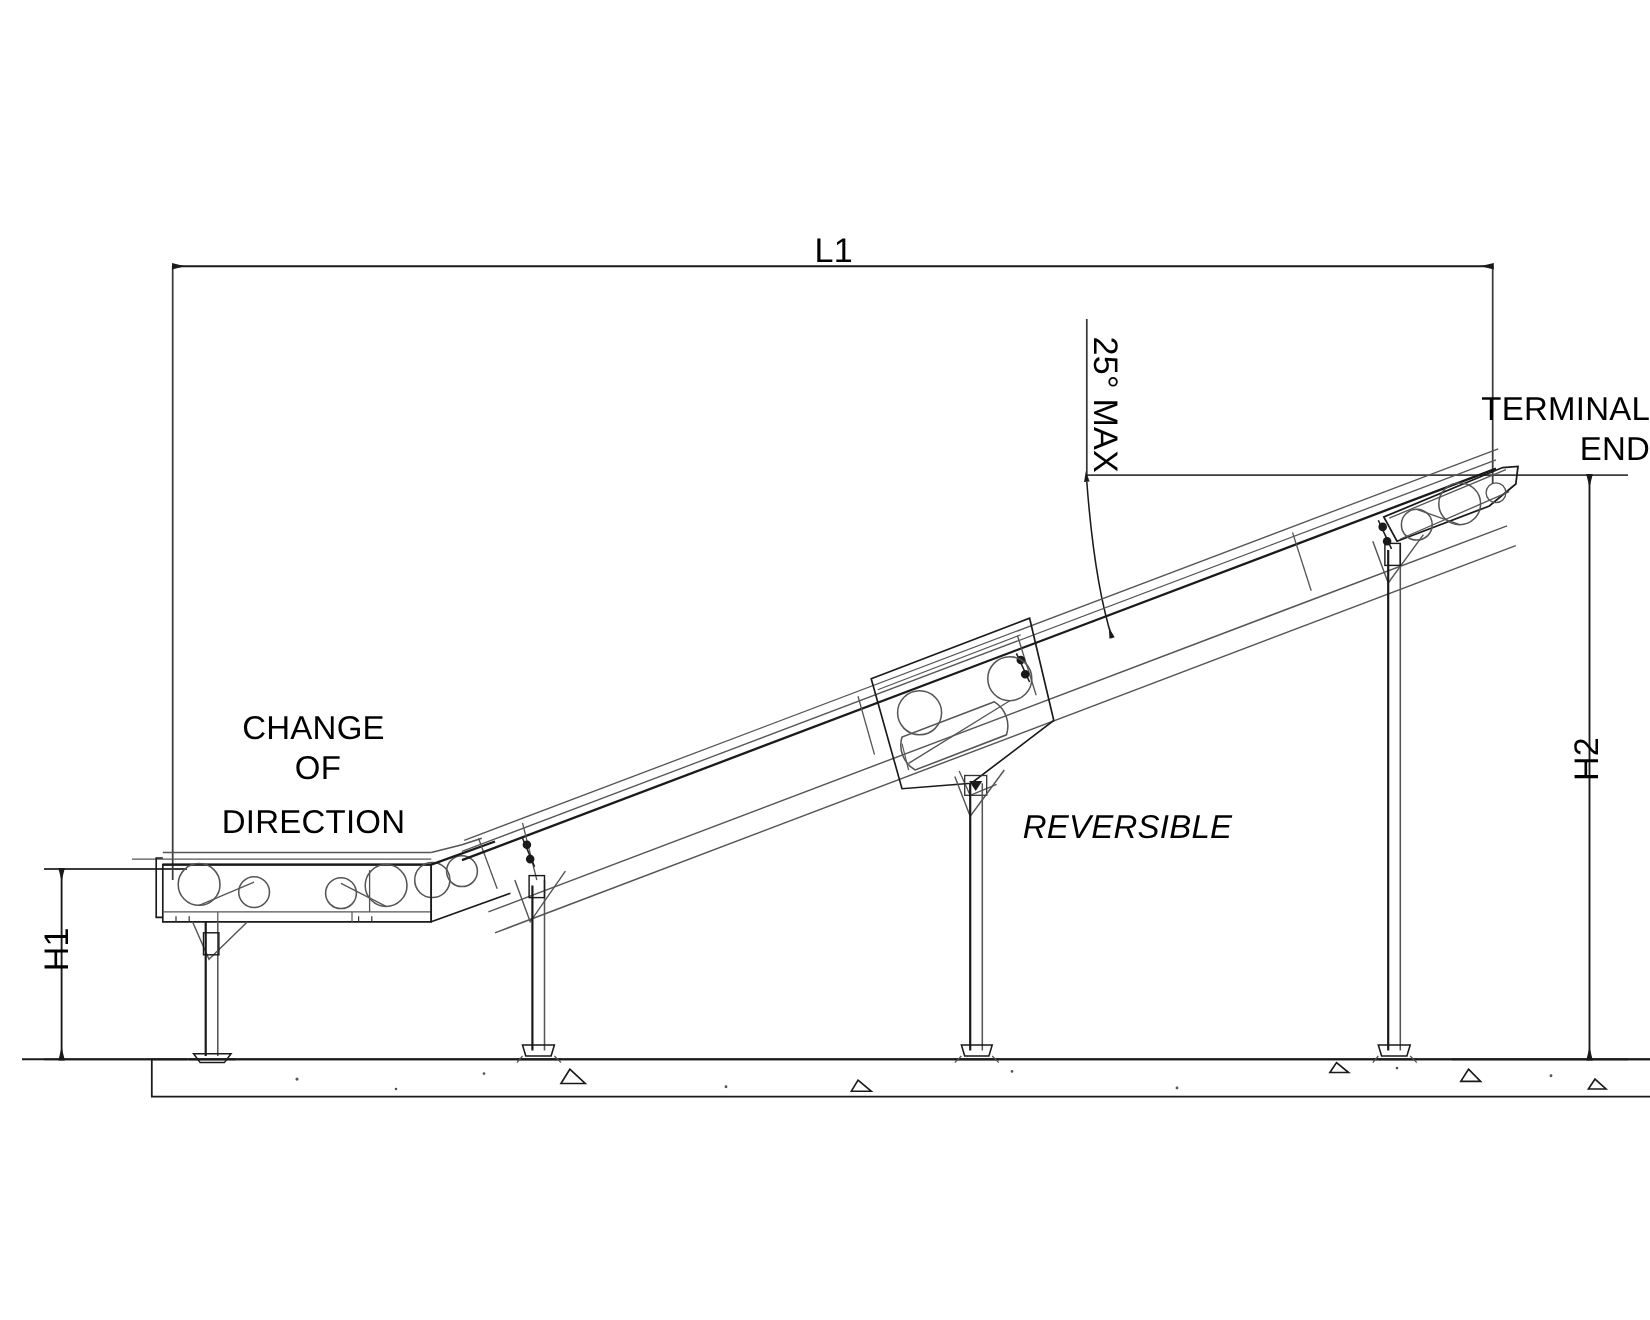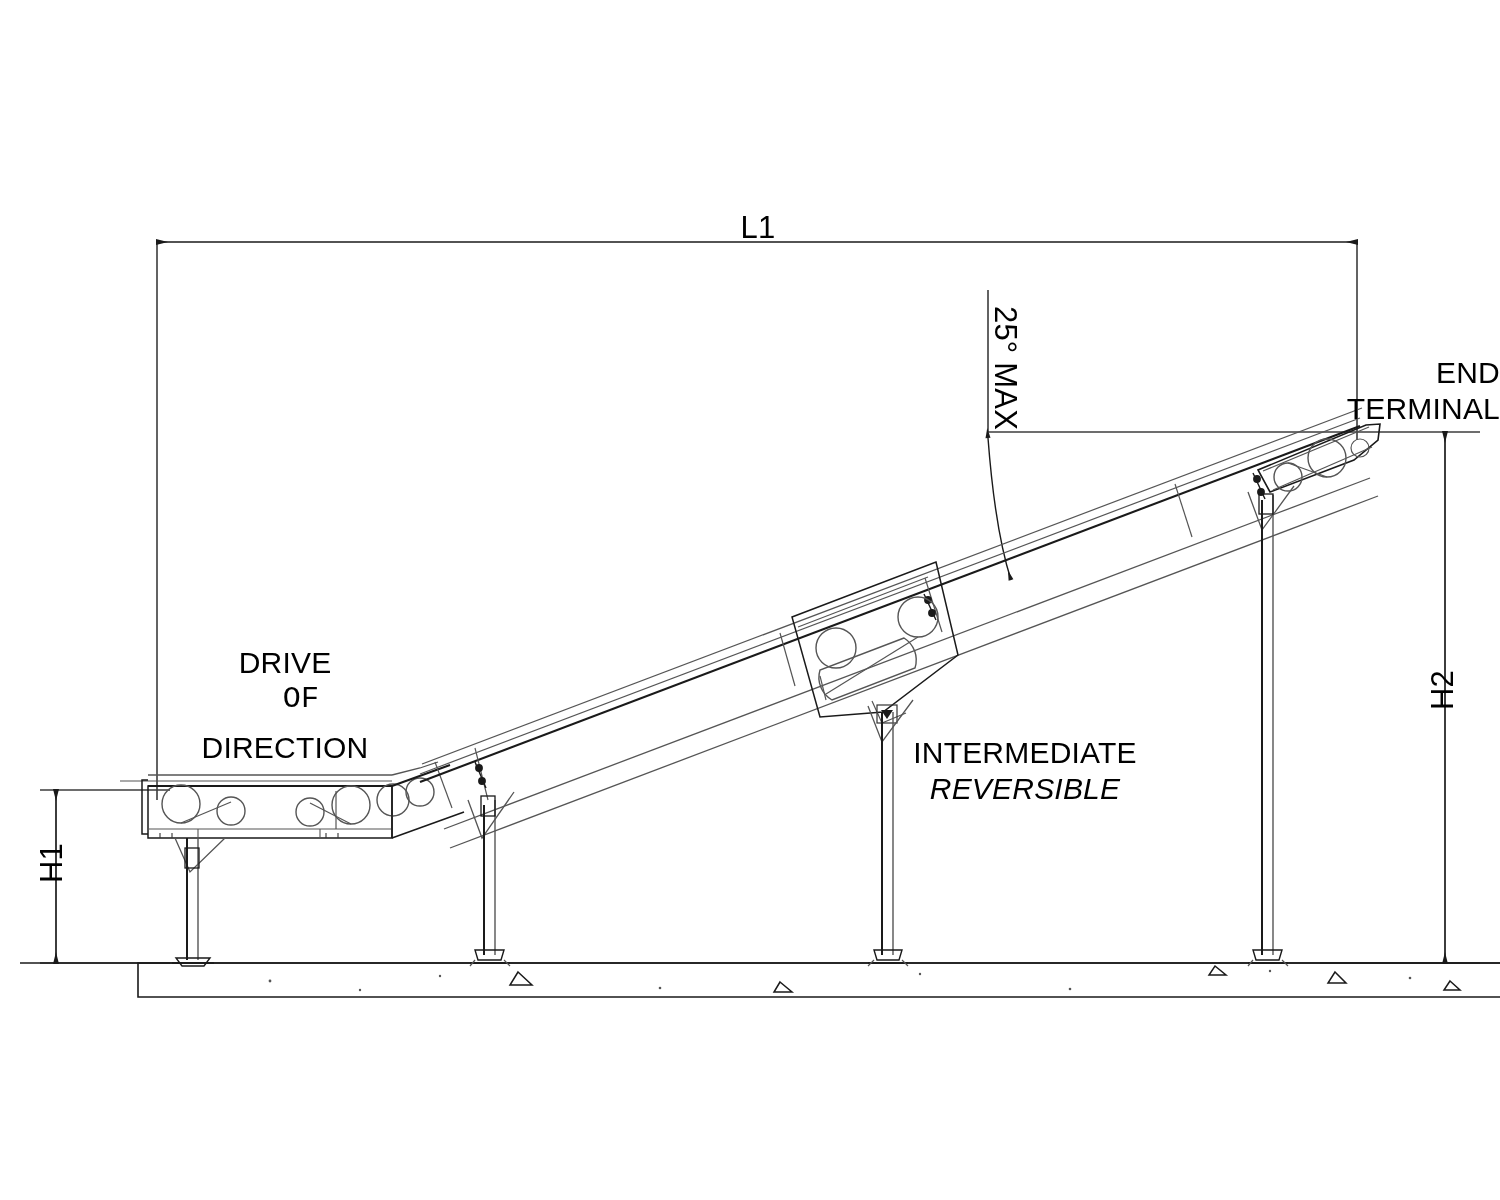--- a/index.html
+++ b/index.html
@@ -246,28 +246,27 @@
 
   <div class="lbl lbl-dim" style="left:703px; top:210px; width:70px; text-align:center;">L1</div>
 
   <div class="lbl lbl-dim rot-ccw" style="left:1373px; top:672px; width:100px; text-align:center;">H2</div>
 
   <div class="lbl lbl-dim rot-ccw" style="left:-18px; top:845px; width:100px; text-align:center;">H1</div>
 
   <div class="lbl lbl-dim rot-cw" style="left:905px; top:350px; width:160px; text-align:center;">25° MAX</div>
 
   <div style="position:absolute; left:170px; top:645px; width:190px;">
-    <div class="lbl center" style="position:relative; left:0; top:0; width:190px;">DRIVE</div>
-    <div class="lbl center" style="position:relative; left:16px; top:0; width:190px;font-family:Liberation Mono, monospace;">OF</div>
+    <div class="lbl center" style="position:relative; left:0; top:0; width:190px;">CHANGE</div>
+    <div class="lbl center" style="position:relative; left:4px; top:0; width:190px;">OF</div>
     <div class="lbl center" style="position:relative; left:0; top:13px; width:190px;">DIRECTION</div>
   </div>
 
   <div style="position:absolute; left:880px; top:735px; width:250px;">
-    <div class="lbl center" style="position:relative; width:250px;">INTERMEDIATE</div>
     <div class="lbl center" style="position:relative; width:250px;font-style:italic;">REVERSIBLE</div>
   </div>
 
   <div style="position:absolute; left:1190px; top:355px; width:290px;">
+    <div class="lbl right" style="position:relative; width:290px;">TERMINAL</div>
     <div class="lbl right" style="position:relative; width:290px;">END</div>
-    <div class="lbl right" style="position:relative; width:290px;">TERMINAL</div>
   </div>
 
 </div>
 
 </body></html>

